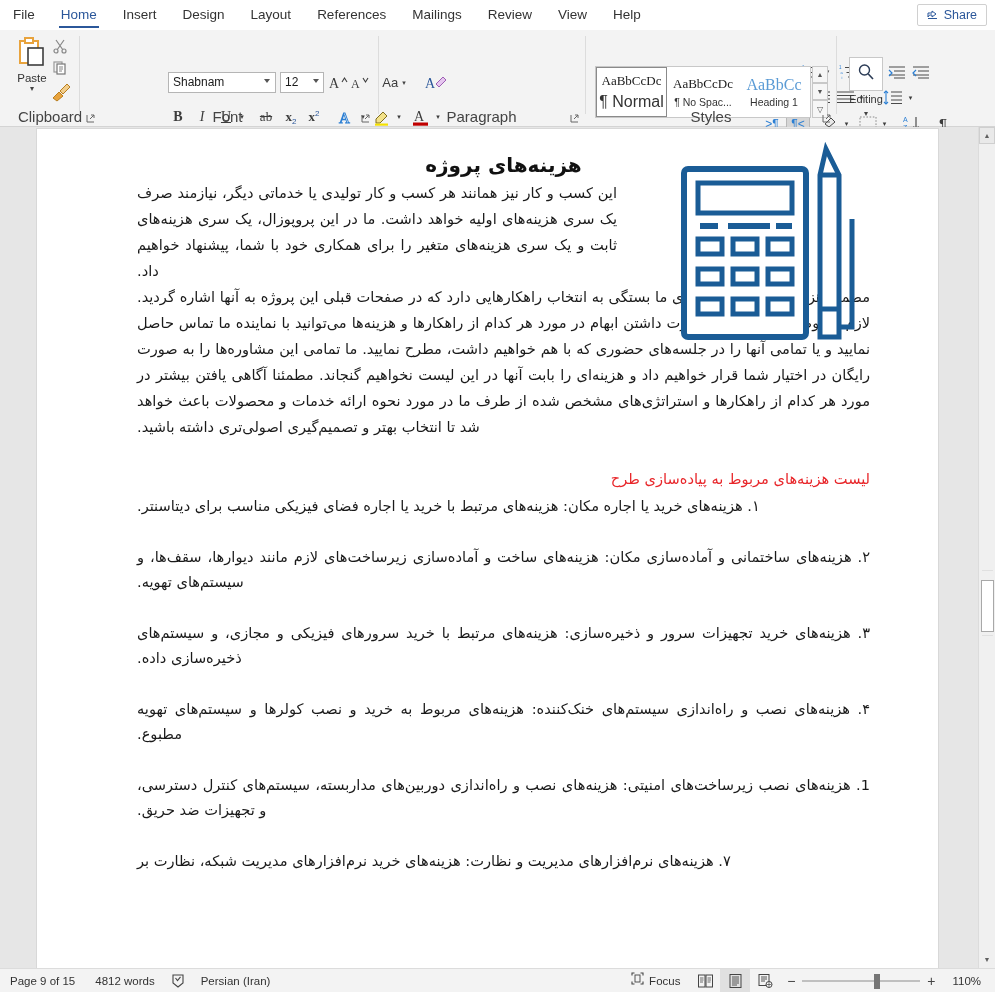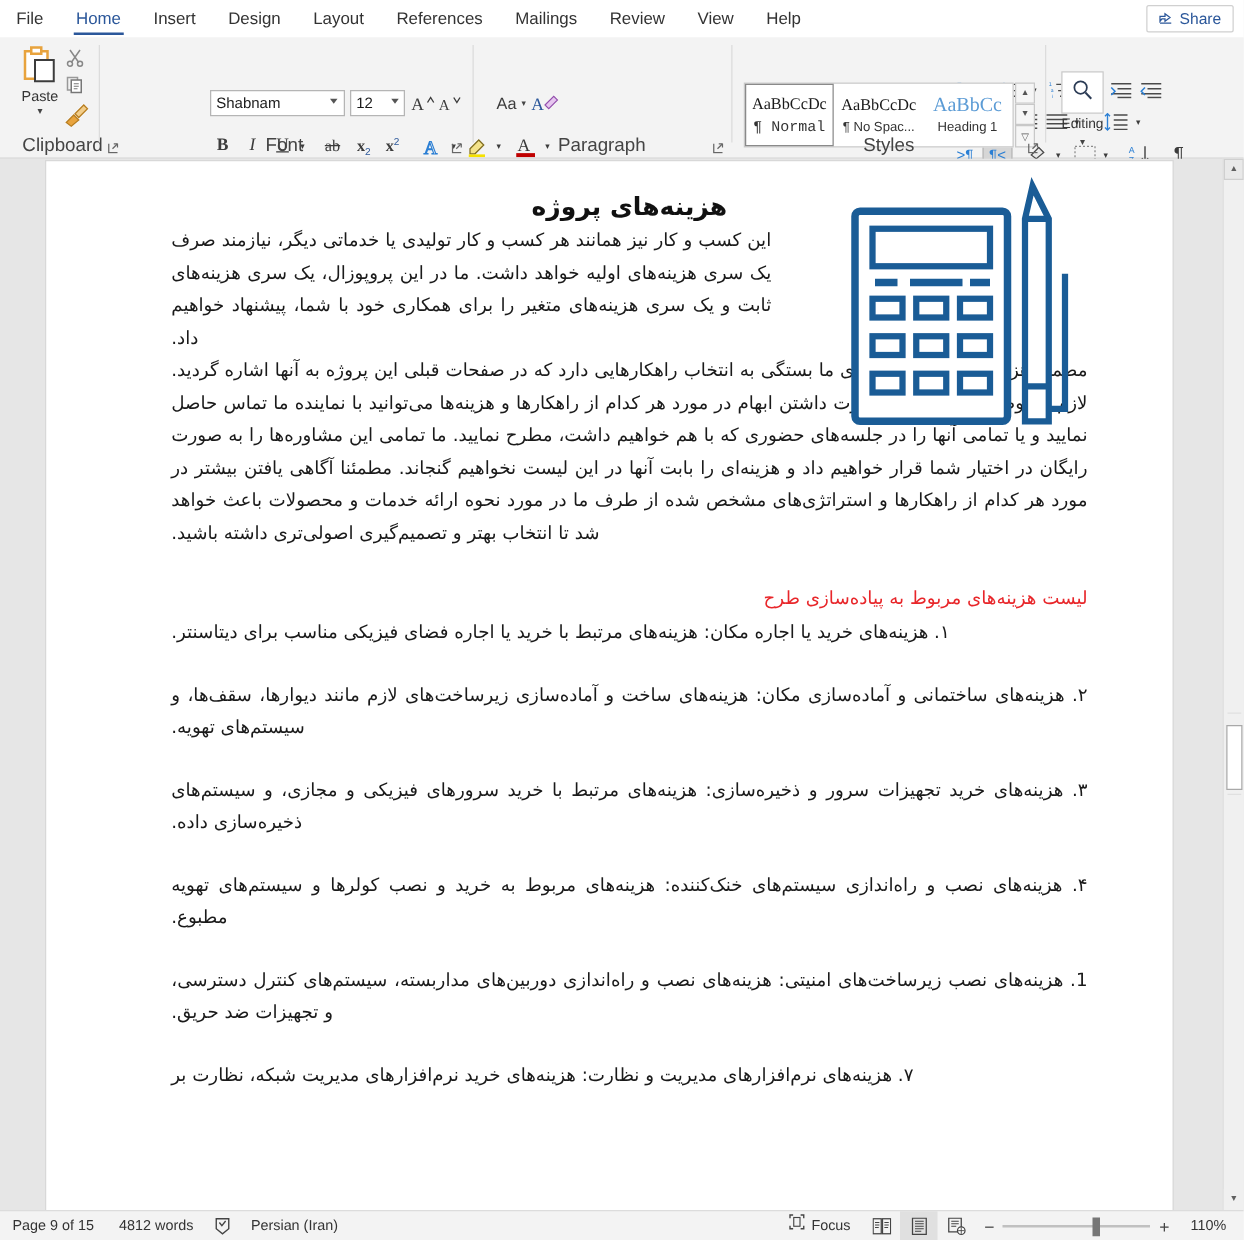--- a/index.html
+++ b/index.html
@@ -241,21 +241,21 @@
             <text x="0" y="13" font-family="Liberation Serif,serif" font-size="14" fill="#3c3c3c">A</text>
             <path d="M13 7 L15.5 3 L18 7" fill="none" stroke="#3c3c3c" stroke-width="1.1"></path>
           </svg>
       </div>
       <div class="ic" style="left:270px; top:42px; width:22px; height:21px;">
         <svg width="20" height="16" viewBox="0 0 20 16">
             <text x="0" y="13" font-family="Liberation Serif,serif" font-size="12" fill="#3c3c3c">A</text>
             <path d="M12 3 L14.5 7 L17 3" fill="none" stroke="#3c3c3c" stroke-width="1.1"></path>
           </svg>
       </div>
-      <div class="ic" style="left:312px; top:42px; width:34px; height:21px;">
+      <div class="ic" style="left:297px; top:42px; width:34px; height:21px;">
         <span style="font-size:13px; color:#3c3c3c;">Aa</span>
         <span style="font-size:7px; margin-left:4px; color:#444;">▾</span>
       </div>
       <div class="ic" style="left:343px; top:42px; width:26px; height:21px;">
         <svg width="22" height="17" viewBox="0 0 22 17">
             <text x="0" y="14" font-family="Liberation Serif,serif" font-size="14" fill="#2b579a">A</text>
             <path d="M11 10 L18 3 L21 6 L14 13 Z" fill="#e6c6ef" stroke="#9450ad" stroke-width="0.9"></path>
           </svg>
       </div>
 
@@ -407,21 +407,21 @@
             <path d="M8 1 L8 4 M8 1 L5 1" stroke="#666" stroke-width="1"></path>
           </svg>
       </div>
     </div>
     <div class="grp-sep" style="left:585px;"></div>
 
     <div class="grp" style="left:586px; width:250px;">
       <div style="position:absolute; left:9px; top:36px; width:216px; height:52px; background:#fff; border:1px solid #c8c8c8; display:flex;">
         <div style="width:71px; height:50px; border:1.5px solid #8a8a8a; display:flex; flex-direction:column; align-items:center; justify-content:center;">
           <div style="font-family:'Liberation Serif',serif; font-size:13px; color:#1a1a1a; overflow:hidden; white-space:nowrap;">AaBbCcDc</div>
-          <div style="font-size:12px; color:#333; margin-top:4px;font-family:Liberation Mono, monospace;">¶ Normal</div>
+          <div style="font-size:16px; color:#333; margin-top:4px;">¶ Normal</div>
         </div>
         <div style="width:72px; height:50px; display:flex; flex-direction:column; align-items:center; justify-content:center;">
           <div style="font-family:'Liberation Serif',serif; font-size:13px; color:#1a1a1a; overflow:hidden; white-space:nowrap;">AaBbCcDc</div>
           <div style="font-size:10.5px; color:#333; margin-top:4px;">¶ No Spac...</div>
         </div>
         <div style="width:70px; height:50px; display:flex; flex-direction:column; align-items:center; justify-content:center; overflow:hidden;">
           <div style="font-family:'Liberation Serif',serif; font-size:16px; color:#5b9bd5; white-space:nowrap;">AaBbCс</div>
           <div style="font-size:10.5px; color:#333; margin-top:2px;">Heading 1</div>
         </div>
       </div>

